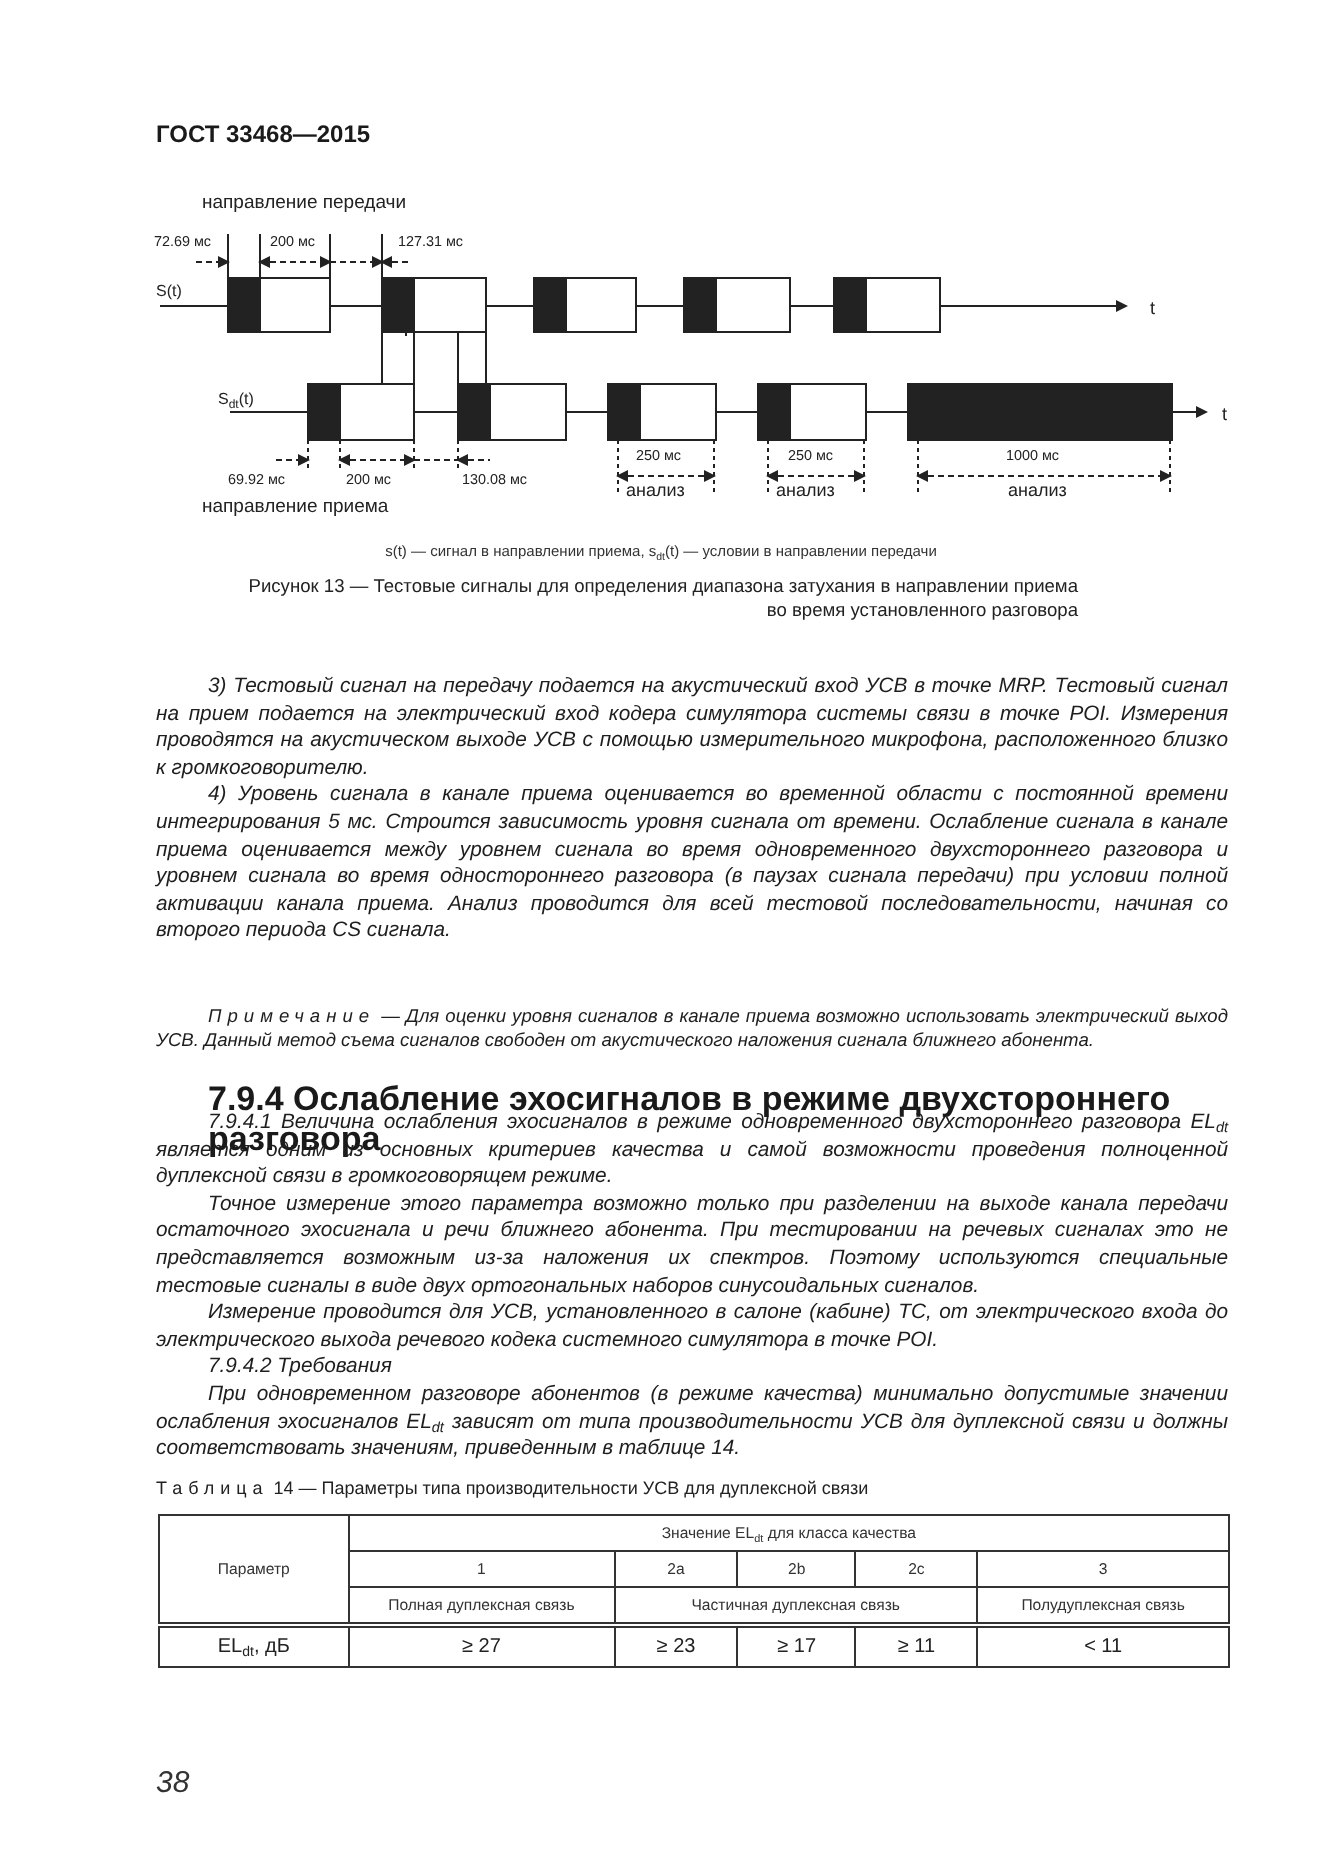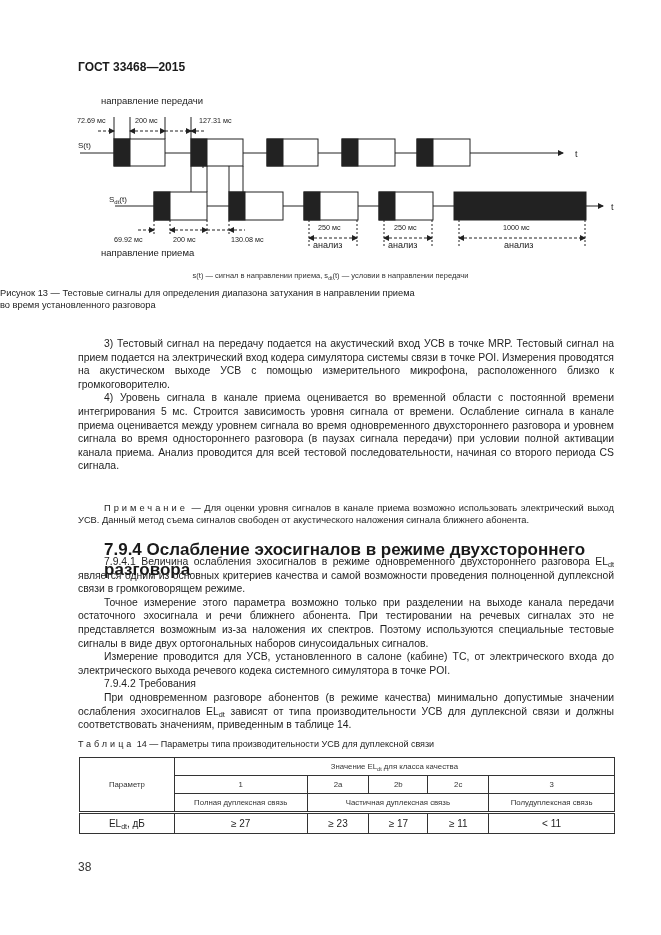--- a/index.html
+++ b/index.html
@@ -1,31 +1,31 @@
 <!DOCTYPE html>
 <html><head>
 <meta charset="utf-8">
 <style>
   html, body { margin: 0; padding: 0; background: #ffffff; }
   body { width: 661px; height: 935px; position: relative; overflow: hidden; font-family: "Liberation Sans", sans-serif; color: #1a1a1a; }
   .abs { position: absolute; }
   .hdr { left: 78px; top: 60px; font-size: 12px; font-weight: bold; text-align: right; }
   .diagram { left: 0; top: 0; width: 661px; height: 300px; }
   .caption-small { left: 0; width: 661px; top: 271px; text-align: center; font-size: 7.5px; color: #333; }
-  .caption { left: 0; width: 539px; top: 287px; text-align: left; font-size: 9.3px; line-height: 12px; color: #222; }
-  .para { left: 78px; width: 536px; font-size: 10.4px; line-height: 13.6px; text-align: justify; color: #1e1e1e; }
+  .caption { left: 0; width: 539px; top: 287px; text-align: right; font-size: 9.3px; line-height: 12px; color: #222; }
+  .para { left: 78px; width: 536px; font-size: 10.4px; line-height: 13.6px; text-align: justify; color: #1e1e1e; font-style: italic; }
   .para p { margin: 0; text-indent: 26px; }
   .spaced { letter-spacing: 3px; text-align: right; }
   .h2 { left: 104px; top: 540px; font-size: 17px; font-weight: bold; }
   sub { font-size: 70%; vertical-align: -2px; line-height: 0; }
   .tcap { left: 78px; top: 739px; font-size: 9px; color: #222; }
   table.t14 { position: absolute; left: 79px; top: 757px; width: 536px; border-collapse: collapse; font-size: 7.8px; color: #333; }
   table.t14 td { border: 1px solid #333; text-align: center; padding: 0; height: 17px; }
   table.t14 tr.data td { font-size: 10px; color: #222; height: 19px; border-top: 3px double #333; }
-  .pagenum { left: 78px; top: 860px; font-size: 12px; color: #333; }
+  .pagenum { left: 78px; top: 883px; font-size: 15px; color: #333; font-style: italic; }
 </style>
 </head>
 <body>
 
 <div class="abs hdr">ГОСТ 33468—2015</div>
 
 <svg class="abs diagram" width="661" height="300" viewBox="0 0 661 300">
   <defs>
     <marker id="ar" markerWidth="6" markerHeight="6" refX="5" refY="3" orient="auto">
       <path d="M0,0 L6,3 L0,6 z" fill="#222"></path>

